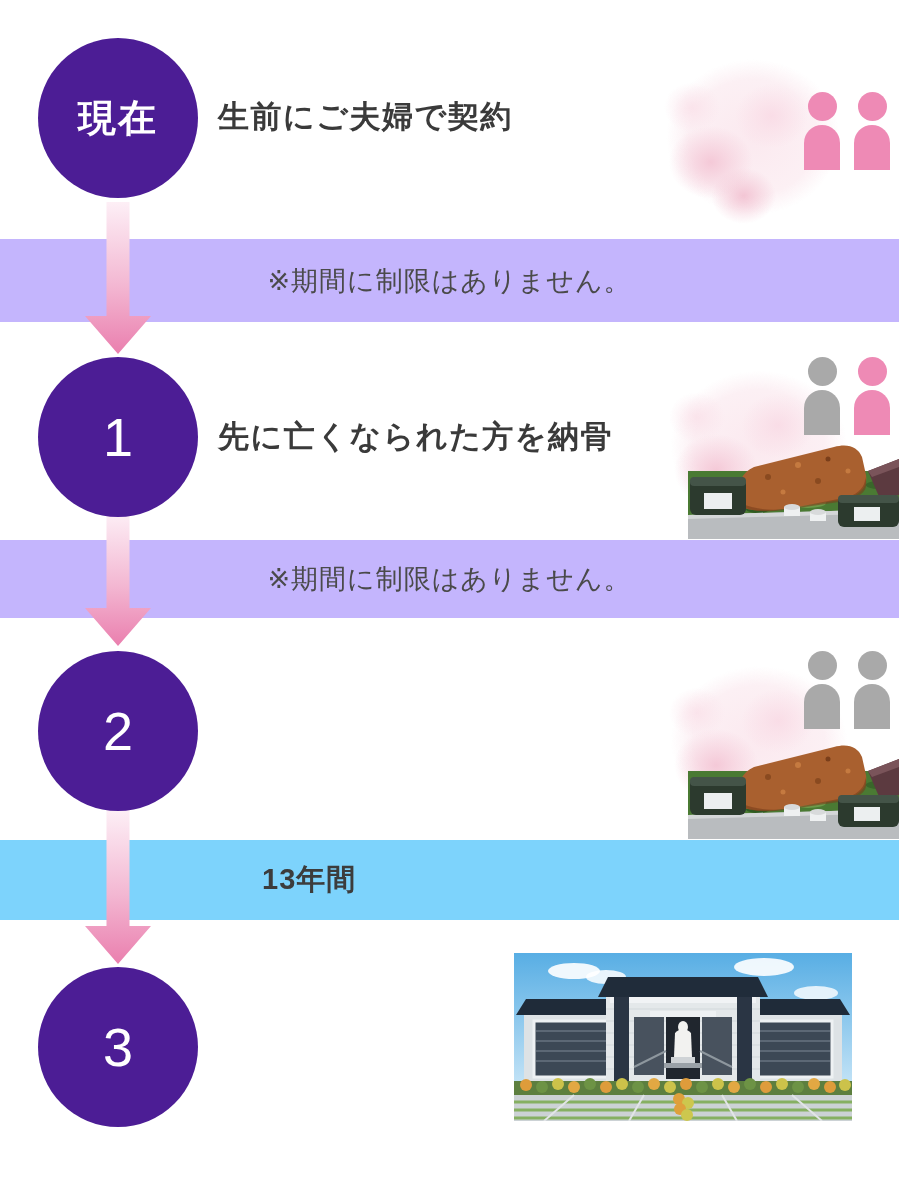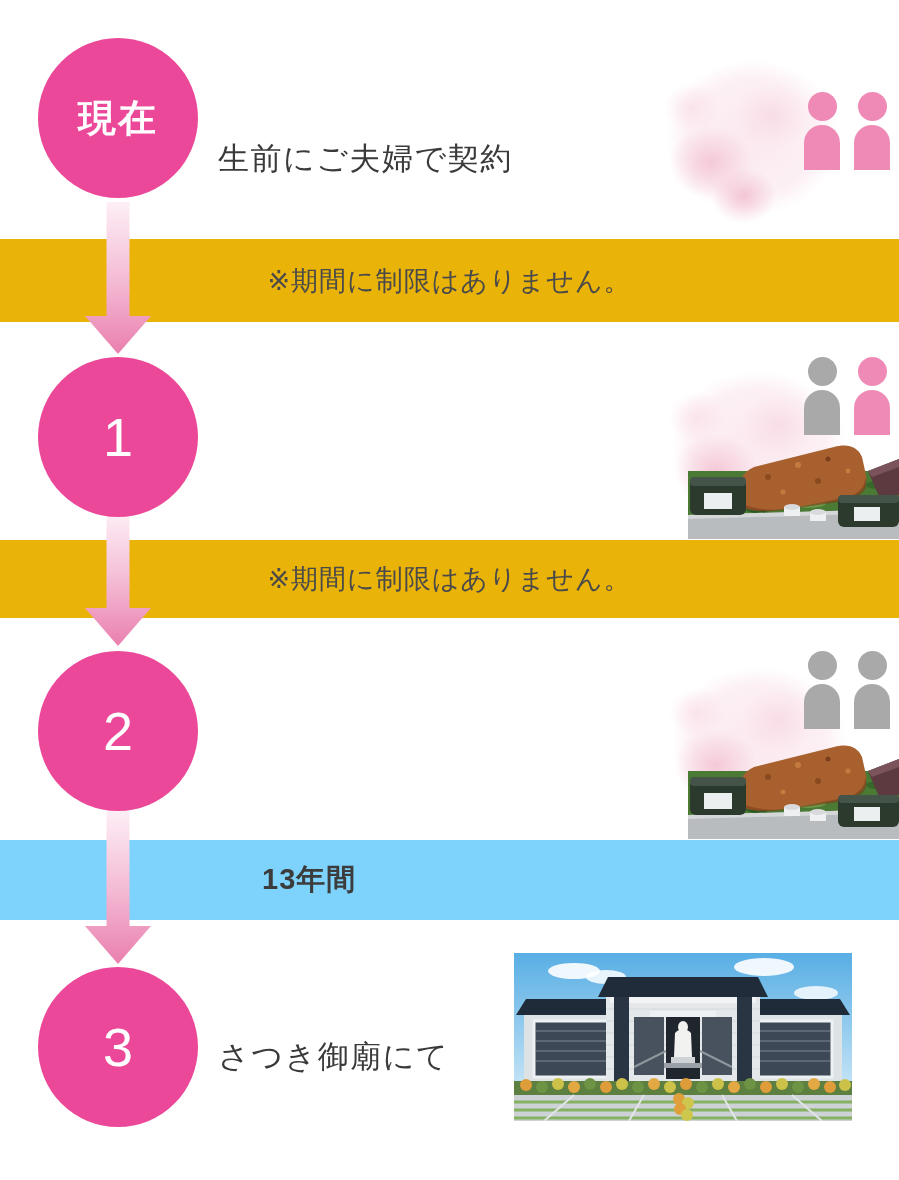--- a/index.html
+++ b/index.html
@@ -5,36 +5,36 @@
   html,body{margin:0;padding:0;background:#fff;}
   .canvas{
     position:relative;width:899px;height:1180px;margin:0 auto;
     background:#fff;overflow:hidden;
     font-family:"Liberation Sans","DejaVu Sans",sans-serif;
     color:#3a3a3a;
   }
   .abs{position:absolute;}
   
   .band{left:0;width:899px;z-index:1;display:flex;align-items:center;}
-  .band-gray{background:#eab308;}
+  .band-gray{background:#c4b5fd;}
   .band-green{background:#7dd3fc;padding-left:40px;}
   .band-note{width:100%;text-align:center;font-size:27px;color:#4a4a4a;letter-spacing:1px;}
   .band-duration{padding-left:222px;font-size:29px;font-weight:600;color:#3c3c3c;letter-spacing:1px;}
   
   .circle{
     left:38px;width:160px;height:160px;border-radius:50%;
-    background:#ec4899;color:#fff;display:flex;align-items:center;justify-content:center;
+    background:#4c1d95;color:#fff;display:flex;align-items:center;justify-content:center;
     z-index:3;
   }
   .circle .badge-kanji{font-size:38px;font-weight:bold;letter-spacing:2px;}
   .circle .badge-num{font-size:54px;font-weight:400;}
   
   .title{
-    left:218px;font-size:31px;font-weight:normal;letter-spacing:1.5px;
-    line-height:38px;color:#3a3a3a;z-index:3;white-space:nowrap;margin-top:42px;
+    left:218px;font-size:31px;font-weight:bold;letter-spacing:1.5px;
+    line-height:38px;color:#3a3a3a;z-index:3;white-space:nowrap;
   }
   
   .arrow{left:85px;width:66px;z-index:2;}
   
   .blossom{
     border-radius:50%;z-index:1;
     background:
       radial-gradient(60px 52px at 32% 62%, rgba(244,199,214,.95) 0%, rgba(244,199,214,0) 70%),
       radial-gradient(52px 46px at 58% 40%, rgba(249,220,230,.95) 0%, rgba(249,220,230,0) 70%),
       radial-gradient(46px 40px at 46% 78%, rgba(242,193,209,.9) 0%, rgba(242,193,209,0) 70%),
@@ -142,20 +142,21 @@
       </div>
     <div class="person person-pink">
         <div class="head"></div>
         <div class="body"></div>
       </div>
   </div>
 
   <div class="abs circle" style="top:357px;">
     <span class="badge-num">1</span>
   </div>
+  <div class="abs title" style="top:418px;">先に亡くなられた方を納骨</div>
   <div class="abs blossom" style="left:640px;top:344px;width:238px;height:204px;"></div>
   <div class="abs persons" style="left:804px;top:357px;">
     <div class="person person-gray">
         <div class="head"></div>
         <div class="body"></div>
       </div>
     <div class="person person-pink">
         <div class="head"></div>
         <div class="body"></div>
       </div>
@@ -178,21 +179,20 @@
         <div class="body"></div>
       </div>
   </div>
   <svg class="abs photo" style="left:688px;top:737px;" width="211" height="102" viewBox="0 0 211 102">
     <use href="#grave-art"></use>
   </svg>
 
   <div class="abs circle" style="top:967px;">
     <span class="badge-num">3</span>
   </div>
-  <div class="abs title" style="top:996px;">さつき御廟にて</div>
 
   <svg class="abs photo" style="left:514px;top:953px;" width="338" height="168" viewBox="0 0 338 168">
     <defs>
       <linearGradient id="skyg" x1="0" y1="0" x2="0" y2="1">
         <stop offset="0" stop-color="#58aee4"></stop>
           <stop offset="1" stop-color="#cde8f8"></stop>
       </linearGradient>
     </defs>
     <rect width="338" height="145" fill="url(#skyg)"></rect>
     <ellipse cx="60" cy="18" rx="26" ry="8" fill="#ffffff" opacity="0.9"></ellipse>

